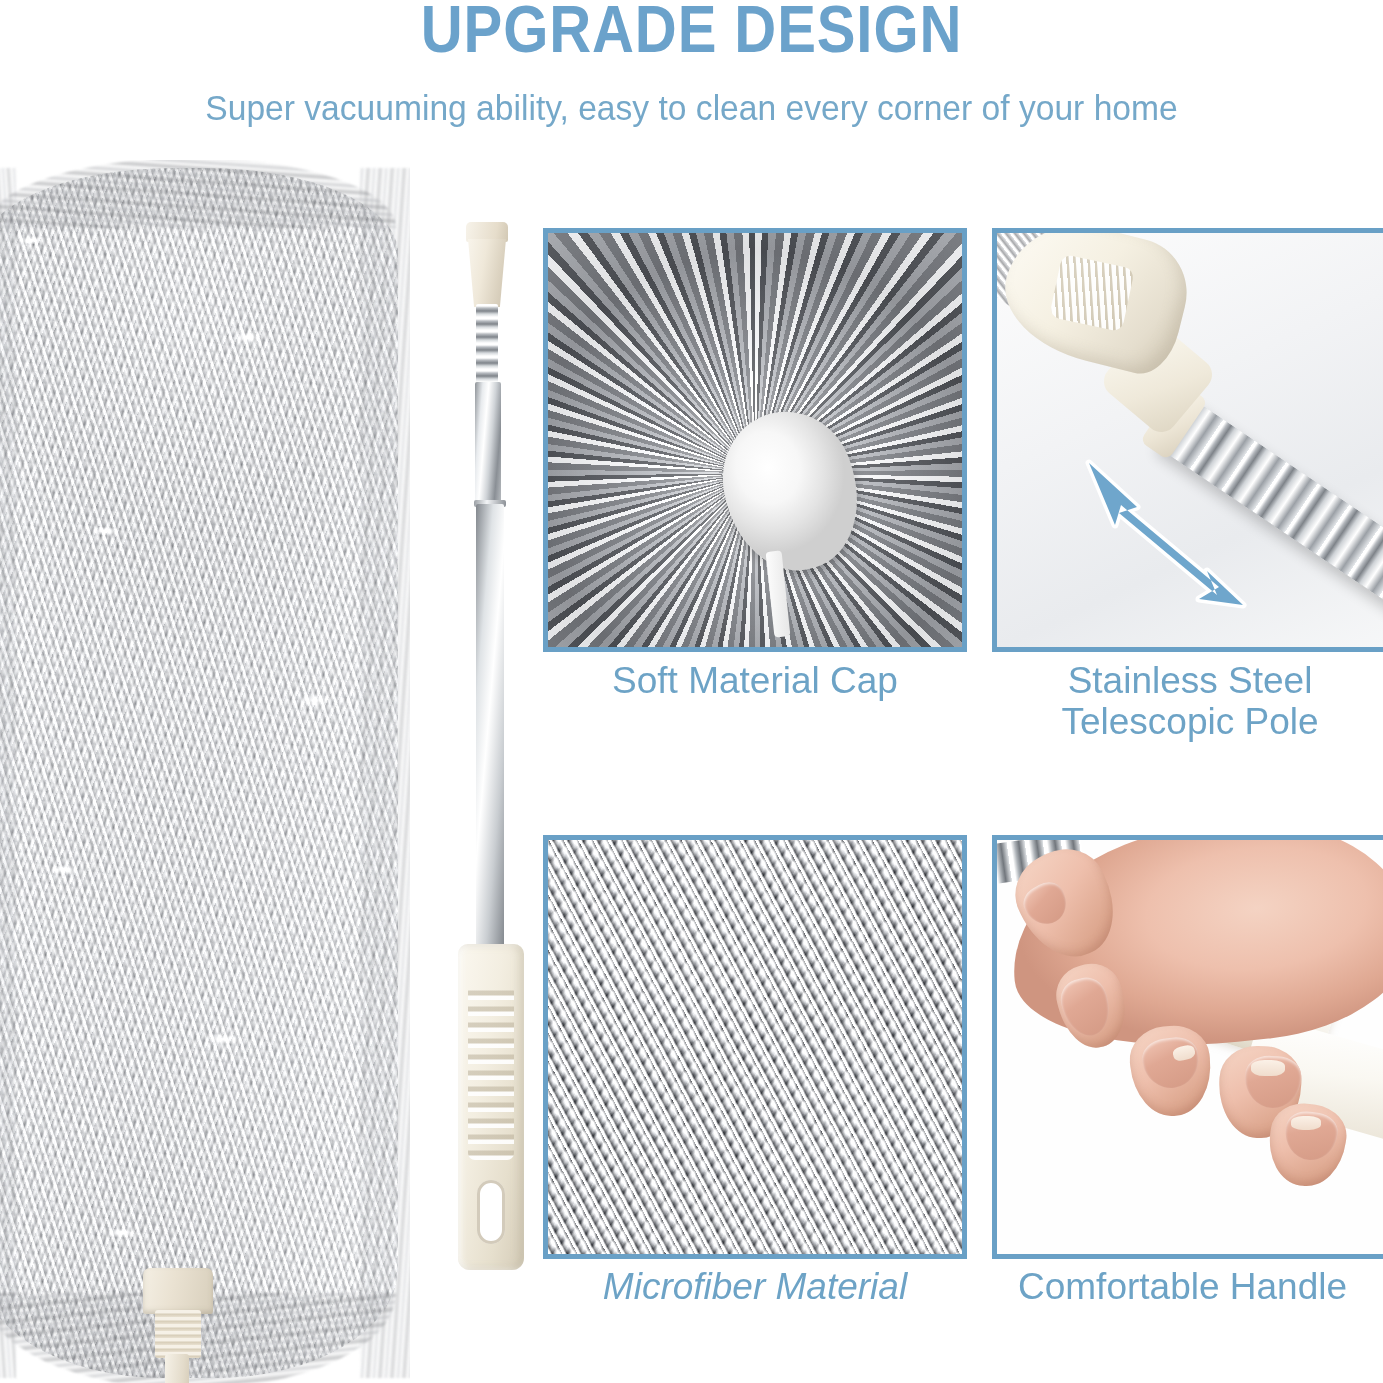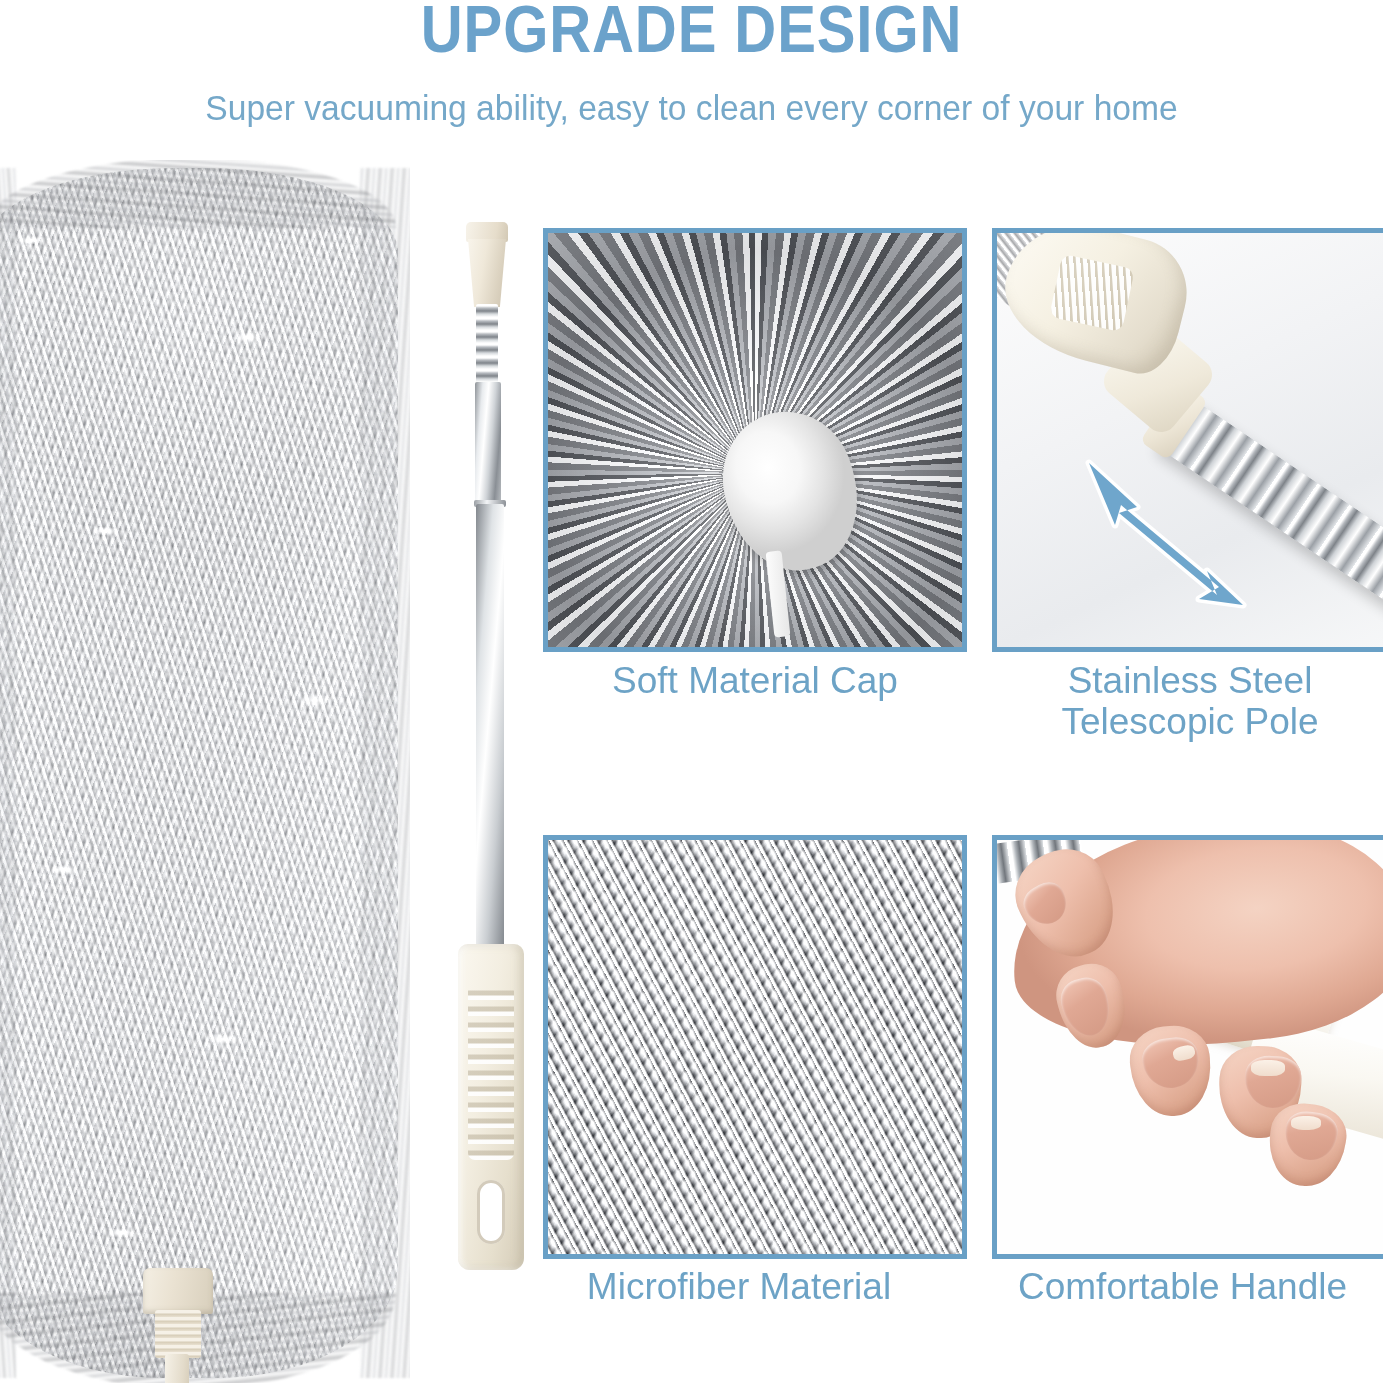--- a/index.html
+++ b/index.html
@@ -361,21 +361,21 @@
   </svg>
 </div>
 <div class="panel-label" style="left:992px; top:660px; width:396px;">
   <div>Stainless Steel</div>
   <div>Telescopic Pole</div>
 </div>
 
 <div class="panel" id="panel-fiber">
   <div class="fiber-bg"></div>
 </div>
-<div class="panel-label" style="left:527px; top:1266px; width:424px;">Microfiber Material</div>
+<div class="panel-label" style="left:543px; top:1266px; width:424px;font-style:italic;">Microfiber Material</div>
 
 <div class="panel" id="panel-handle">
   <div class="hand-bg"></div>
   <div class="hand-steel"></div>
   <div class="hand-grip"></div>
   <div class="hand-grip2"></div>
   <div class="hand-palm"></div>
   <div class="finger" style="left:24px; top:10px; width:92px; height:108px; transform:rotate(-26deg);"></div>
   <div class="nail" style="left:28px; top:44px; width:42px; height:40px; transform:rotate(-30deg);"></div>
   <div class="finger" style="left:62px; top:124px; width:66px; height:84px; transform:rotate(-14deg);"></div>

